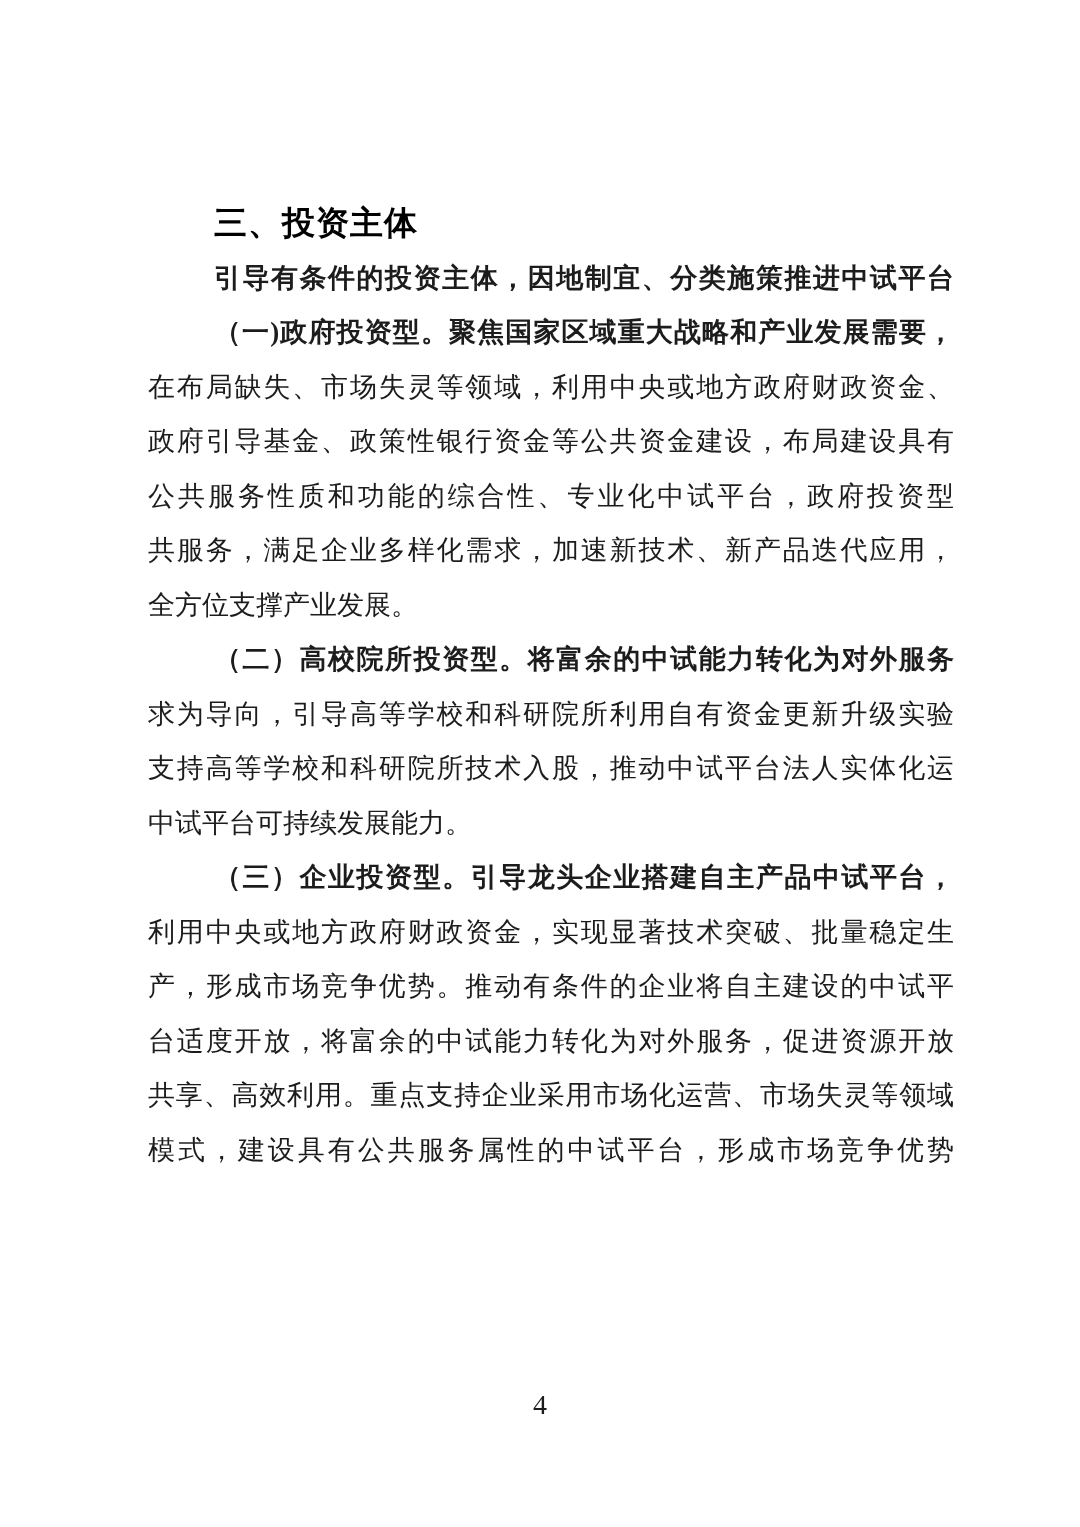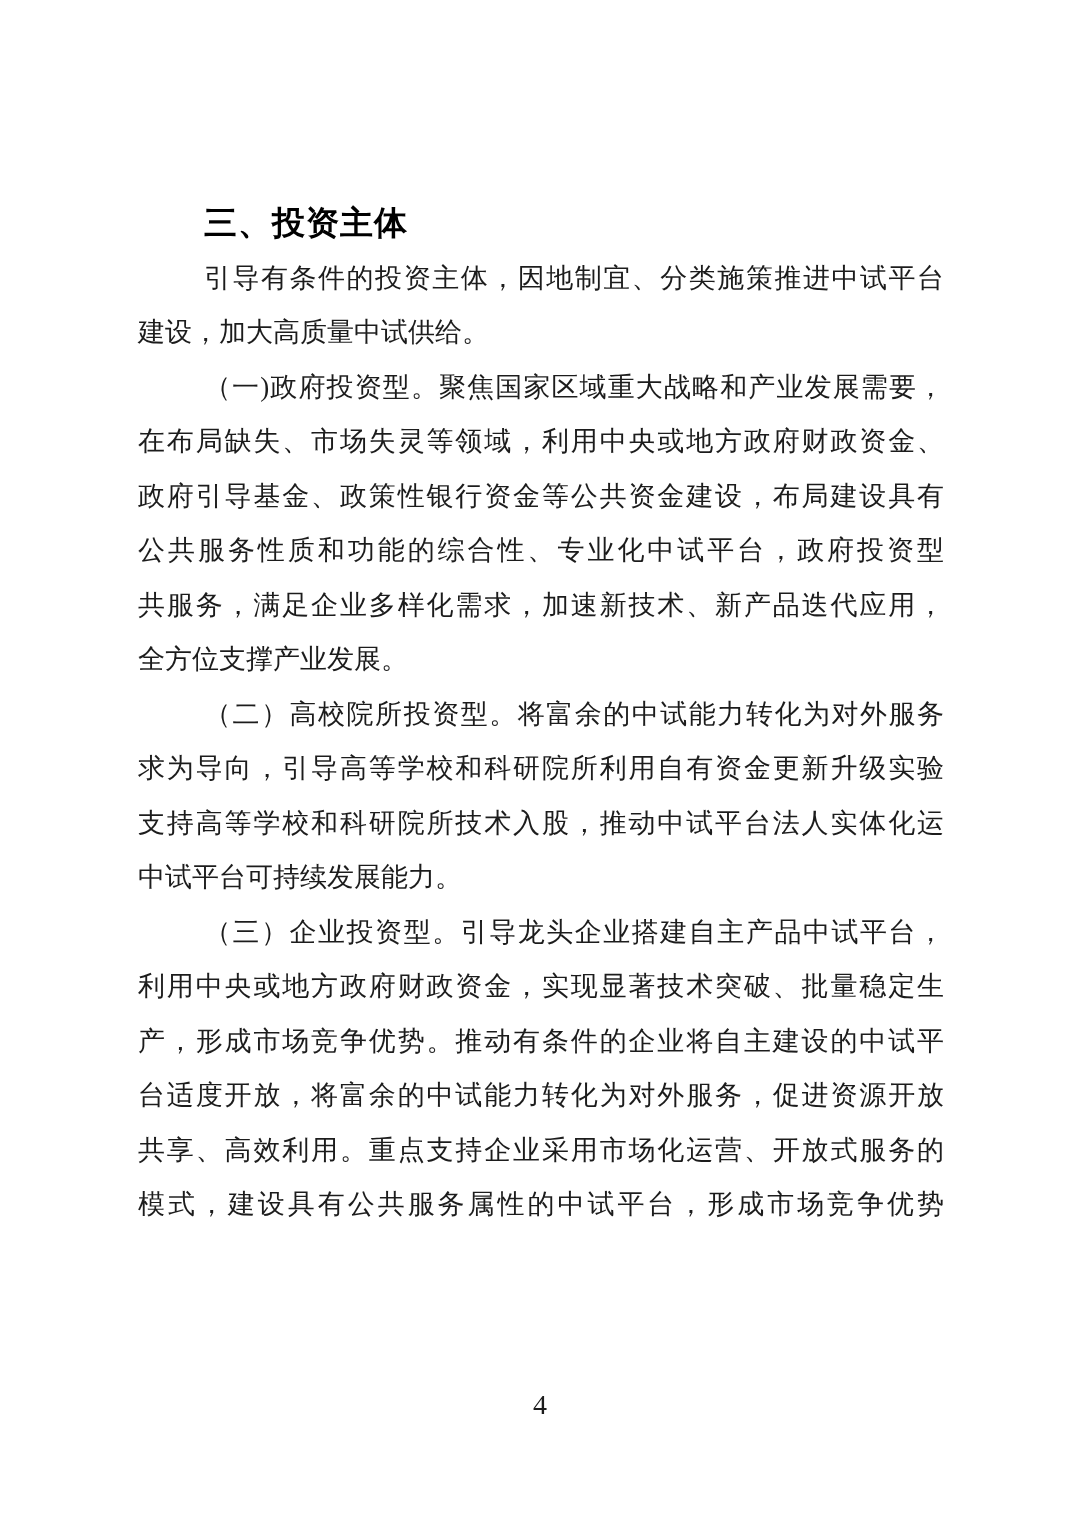--- a/index.html
+++ b/index.html
@@ -11,21 +11,21 @@
     width: 1080px;
     height: 1527px;
     position: relative;
     font-family: "Liberation Serif", "DejaVu Serif", serif;
     color: #1c1c1c;
     overflow: hidden;
   }
   .doc {
     position: absolute;
     top: 196px;
-    left: 138px;
+    left: 148px;
     width: 806px;
   }
   .heading {
     font-size: 33px;
     font-weight: bold;
     color: #000000;
     line-height: 54.5px;
     height: 54.5px;
     text-indent: 66px;
     letter-spacing: 1px;
@@ -35,20 +35,21 @@
   .line {
     font-size: 27px;
     line-height: 54.5px;
     height: 54.5px;
     text-align: justify;
     text-align-last: justify;
     margin: 0;
   }
   .line.first {
     text-indent: 66px;
+    font-weight: bold;
   }
   .line.last {
     text-align: left;
     text-align-last: left;
   }
   .page-number {
     position: absolute;
     top: 1385px;
     left: 0;
     width: 1080px;
@@ -59,36 +60,35 @@
   }
 </style>
 </head>
 <body>
 
 <div class="doc">
 
   <h2 class="heading">三、投资主体</h2>
 
   <div class="line first">引导有条件的投资主体，因地制宜、分类施策推进中试平台</div>
-  <div class="line last">建设，加大高质量中试供给。</div>
 
   <div class="line first">（一)政府投资型。聚焦国家区域重大战略和产业发展需要，</div>
   <div class="line">在布局缺失、市场失灵等领域，利用中央或地方政府财政资金、</div>
   <div class="line">政府引导基金、政策性银行资金等公共资金建设，布局建设具有</div>
   <div class="line">公共服务性质和功能的综合性、专业化中试平台，政府投资型</div>
   <div class="line">共服务，满足企业多样化需求，加速新技术、新产品迭代应用，</div>
   <div class="line last">全方位支撑产业发展。</div>
 
   <div class="line first">（二）高校院所投资型。将富余的中试能力转化为对外服务</div>
   <div class="line">求为导向，引导高等学校和科研院所利用自有资金更新升级实验</div>
   <div class="line">支持高等学校和科研院所技术入股，推动中试平台法人实体化运</div>
   <div class="line last">中试平台可持续发展能力。</div>
 
   <div class="line first">（三）企业投资型。引导龙头企业搭建自主产品中试平台，</div>
   <div class="line">利用中央或地方政府财政资金，实现显著技术突破、批量稳定生</div>
   <div class="line">产，形成市场竞争优势。推动有条件的企业将自主建设的中试平</div>
   <div class="line">台适度开放，将富余的中试能力转化为对外服务，促进资源开放</div>
-  <div class="line">共享、高效利用。重点支持企业采用市场化运营、开放式服务的</div>
+  <div class="line">共享、高效利用。重点支持企业采用市场化运营、市场失灵等领域</div>
   <div class="line">模式，建设具有公共服务属性的中试平台，形成市场竞争优势</div>
 
 </div>
 
 <div class="page-number">4</div>
 
 </body></html>

